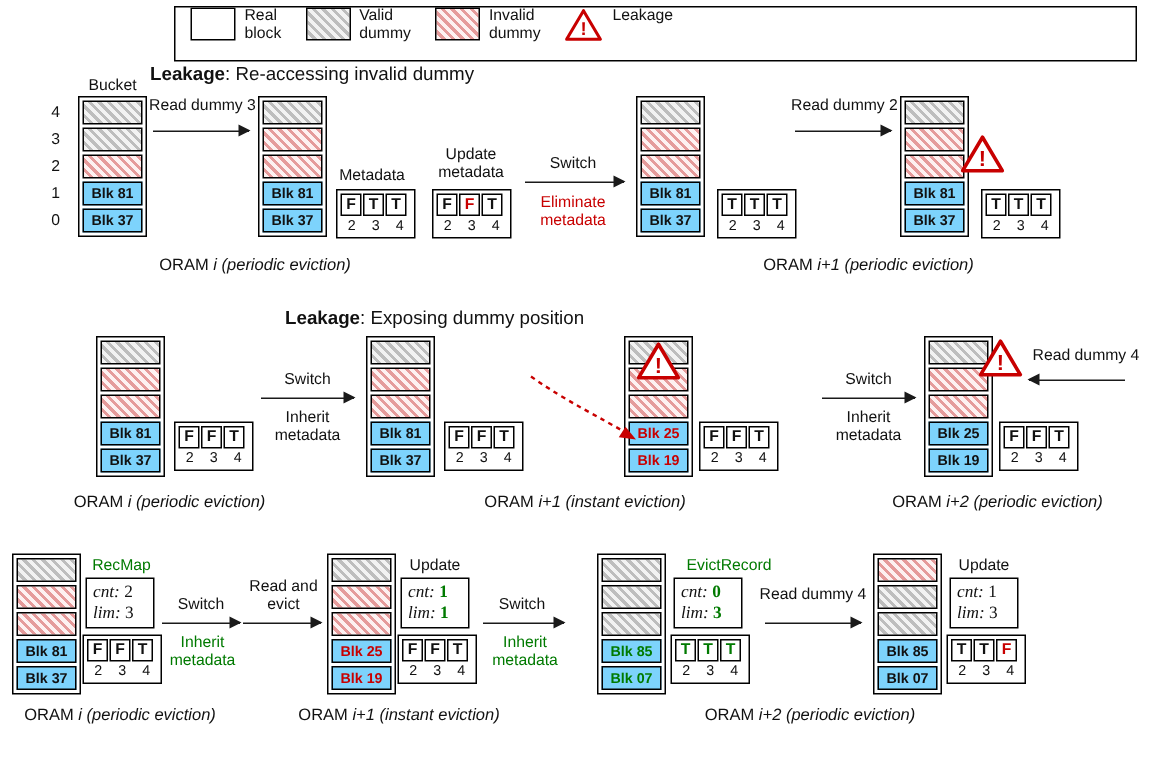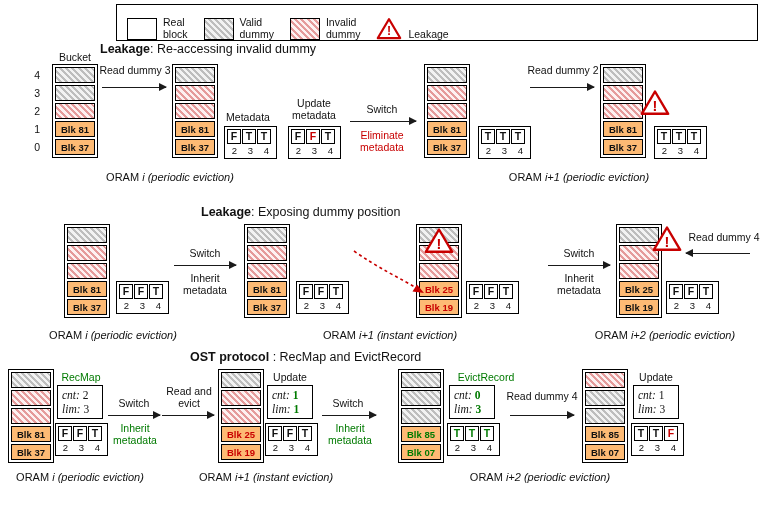--- a/index.html
+++ b/index.html
@@ -5,37 +5,37 @@
   * { margin:0; padding:0; box-sizing:border-box; }
   body { background:#ffffff; font-family:"Liberation Sans", sans-serif; color:#111; }
   .canvas { position:relative; width:778px; height:511px; background:#fff; overflow:hidden; }
 
   
   [data-hl="r"] { color:#c80000; }
   [data-hl="g"] { color:#007a00; }
 
   
   .legend { position:absolute; left:116px; top:4px; width:642px; height:37px;
-            border:1.5px solid #000; display:flex; align-items:flex-end; padding:0 10px; background:#fff; }
+            border:1.5px solid #000; display:flex; align-items:flex-start; padding:0 10px; background:#fff; }
   .sw { width:30px; height:22px; border:1.2px solid #000; background:#fff; flex:0 0 auto; margin-right:6px; }
   .valid-p   { background:repeating-linear-gradient(45deg,#f2f2f2 0 2.5px,#bdbdbd 2.5px 4.5px); }
   .invalid-p { background:repeating-linear-gradient(45deg,#fdf1f1 0 2.5px,#e59b9b 2.5px 4.5px); }
   .ltxt { font-size:10.5px; line-height:11.5px; margin-right:16px; }
   .ltxt span { display:block; }
   .lmeta { font-size:10.5px; line-height:13.5px; margin-left:auto; padding-right:4px; }
   .lmeta .ind { padding-left:57px; }
 
   
   .title { position:absolute; font-size:12.5px; text-align:left; white-space:nowrap; }
   .cap { position:absolute; font-size:11px; text-align:center; white-space:nowrap; }
 
   
   .bucket { position:absolute; width:46px; border:1.5px solid #000; background:#fff;
             padding:2px; display:flex; flex-direction:column; gap:2px; }
-  .cell { height:16px; border:1px solid #000; background:#fdba74;
+  .cell { height:16px; border:1px solid #000; background:#7dd3fc;
           display:flex; align-items:center; justify-content:center; }
   .cell.valid   { background:repeating-linear-gradient(45deg,#f2f2f2 0 2.5px,#bdbdbd 2.5px 4.5px); }
   .cell.invalid { background:repeating-linear-gradient(45deg,#fdf1f1 0 2.5px,#e59b9b 2.5px 4.5px); }
   .cell span { font-weight:bold; font-size:9.5px; white-space:nowrap; }
 
   .indices { position:absolute; width:16px; font-size:10.5px; text-align:right; }
   .indices span { display:block; height:18px; line-height:18px; }
 
   
   .glabel { position:absolute; font-size:10.5px; text-align:center; white-space:nowrap; }
@@ -229,21 +229,21 @@
       <div class="mrow mnums">
         <div class="mnum">2</div>
         <div class="mnum">3</div>
         <div class="mnum">4</div>
       </div>
     </div>
 
   <div class="cap" style="left:55px;top:171px;width:230px"><span>ORAM</span> <i>i</i> <i>(periodic eviction)</i></div>
   <div class="cap" style="left:459px;top:171px;width:240px"><span>ORAM</span> <i>i+1</i> <i>(periodic eviction)</i></div>
 
-  <div class="title" style="left:201px;top:205px;width:400px"><b>Leakage</b><span>: Exposing dummy position</span></div>
+  <div class="title" style="left:190px;top:205px;width:400px"><b>Leakage</b><span>: Exposing dummy position</span></div>
 
   <div class="bucket" style="left:64px;top:224px">
       <div class="cell valid"></div>
       <div class="cell invalid"></div>
       <div class="cell invalid"></div>
       <div class="cell real">
         <span>Blk 81</span>
       </div>
       <div class="cell real">
         <span>Blk 37</span>
@@ -360,21 +360,20 @@
         <div class="mnum">2</div>
         <div class="mnum">3</div>
         <div class="mnum">4</div>
       </div>
     </div>
 
   <div class="cap" style="left:28px;top:329px;width:170px"><span>ORAM</span> <i>i</i> <i>(periodic eviction)</i></div>
   <div class="cap" style="left:295px;top:329px;width:190px"><span>ORAM</span> <i>i+1</i> <i>(instant eviction)</i></div>
   <div class="cap" style="left:575px;top:329px;width:180px"><span>ORAM</span> <i>i+2</i> <i>(periodic eviction)</i></div>
 
-  <div class="title" style="left:190px;top:350px;width:400px"><b>OST protocol</b><span> : RecMap and EvictRecord</span></div>
 
   <div class="bucket" style="left:8px;top:369px">
       <div class="cell valid"></div>
       <div class="cell invalid"></div>
       <div class="cell invalid"></div>
       <div class="cell real">
         <span>Blk 81</span>
       </div>
       <div class="cell real">
         <span>Blk 37</span>

